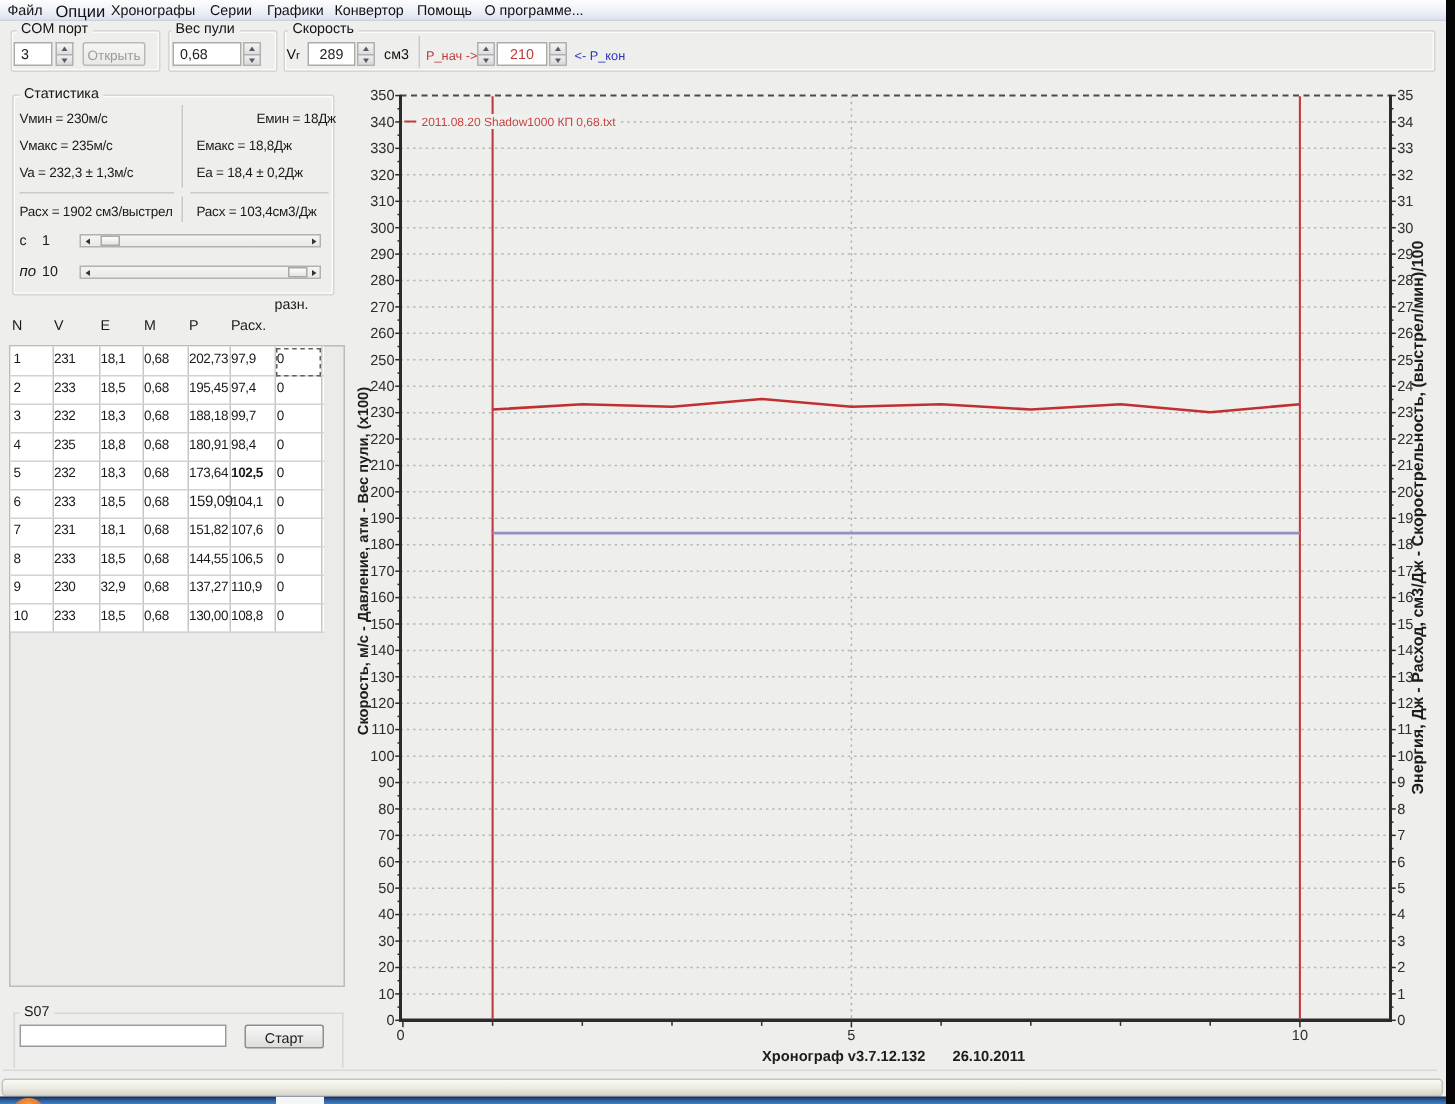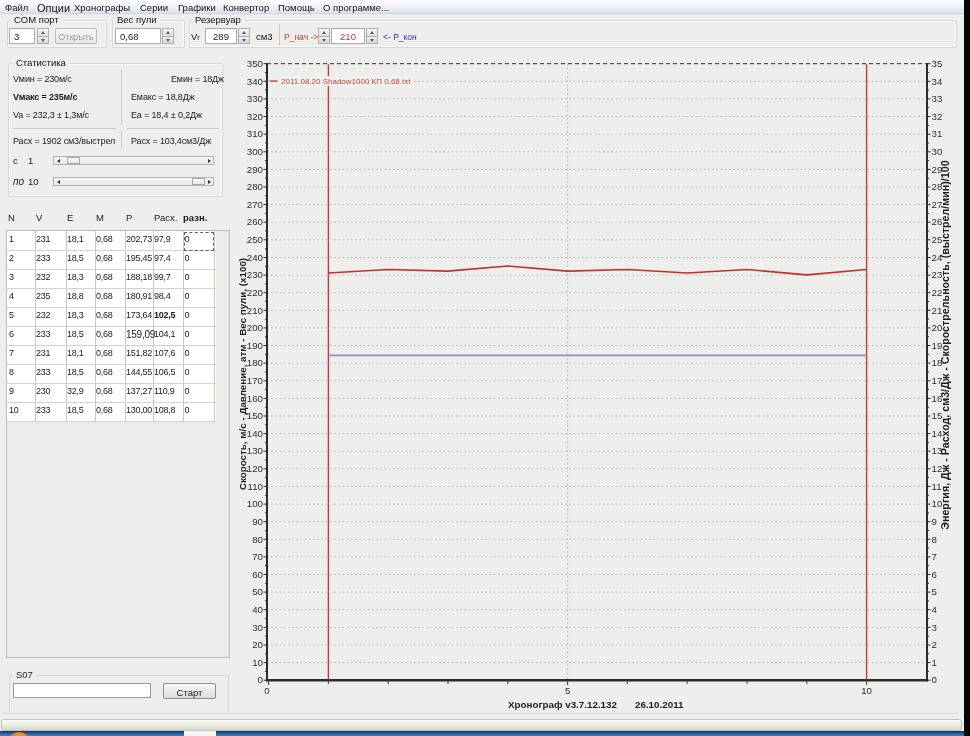--- a/index.html
+++ b/index.html
@@ -295,21 +295,21 @@
 <div style="position:absolute;left:140px;top:2px;font-size:9.5px;color:#121212;">Серии</div>
 <div style="position:absolute;left:178px;top:2px;font-size:9.5px;color:#121212;">Графики</div>
 <div style="position:absolute;left:223px;top:2px;font-size:9.5px;color:#121212;">Конвертор</div>
 <div style="position:absolute;left:278px;top:2px;font-size:9.5px;color:#121212;">Помощь</div>
 <div style="position:absolute;left:323px;top:2px;font-size:9.5px;color:#121212;">О программе...</div>
 <div style="position:absolute;left:7px;top:20px;width:100px;height:28px;border:1px solid #d6d6d4;border-radius:2px;box-shadow:inset 0 0 0 1px #fbfbfa;"></div>
 <div style="position:absolute;left:11px;top:14px;font-size:9.5px;color:#121212;background:#eeeeec;padding:0 3px;">COM порт</div>
 <div style="position:absolute;left:112px;top:20px;width:73px;height:28px;border:1px solid #d6d6d4;border-radius:2px;box-shadow:inset 0 0 0 1px #fbfbfa;"></div>
 <div style="position:absolute;left:114px;top:14px;font-size:9.5px;color:#121212;background:#eeeeec;padding:0 3px;">Вес пули</div>
 <div style="position:absolute;left:189px;top:20px;width:768px;height:28px;border:1px solid #d6d6d4;border-radius:2px;box-shadow:inset 0 0 0 1px #fbfbfa;"></div>
-<div style="position:absolute;left:192px;top:14px;font-size:9.5px;color:#121212;background:#eeeeec;padding:0 3px;">Резервуар</div>
+<div style="position:absolute;left:192px;top:14px;font-size:9.5px;color:#121212;background:#eeeeec;padding:0 3px;">Скорость</div>
 <div style="position:absolute;left:9px;top:28px;width:26px;height:16px;background:#fff;border:1px solid #ababab;font-size:9.5px;color:#1a1a1a;padding:2px 4px 0 4px;text-align:left;">3</div>
 <div style="position:absolute;left:37px;top:28px;width:12px;height:8px;background:linear-gradient(#f5f5f5,#dedede);border:1px solid #b0b0b0;border-bottom:none;">
       <div style="width:0;height:0;border-left:2.5px solid transparent;border-right:2.5px solid transparent;border-bottom:3px solid #5a5a66;margin:2px auto 0;"></div>
     </div>
 <div style="position:absolute;left:37px;top:36px;width:12px;height:8px;background:linear-gradient(#f0f0f0,#d8d8d8);border:1px solid #b0b0b0;">
       <div style="width:0;height:0;border-left:2.5px solid transparent;border-right:2.5px solid transparent;border-top:3px solid #5a5a66;margin:2px auto 0;"></div>
     </div>
 <div style="position:absolute;left:55px;top:28px;width:42px;height:16px;border:1px solid #b9b9b9;border-radius:2px;background:linear-gradient(#f6f6f6,#e9e9e7);font-size:9px;color:#9b9b9b;text-align:center;padding-top:2.5px;">Открыть</div>
 <div style="position:absolute;left:115px;top:28px;width:46px;height:16px;background:#fff;border:1px solid #ababab;font-size:9.5px;color:#1a1a1a;padding:2px 4px 0 4px;text-align:left;">0,68</div>
 <div style="position:absolute;left:162px;top:28px;width:12px;height:8px;background:linear-gradient(#f5f5f5,#dedede);border:1px solid #b0b0b0;border-bottom:none;">
@@ -339,21 +339,21 @@
 <div style="position:absolute;left:366px;top:28px;width:12px;height:8px;background:linear-gradient(#f5f5f5,#dedede);border:1px solid #b0b0b0;border-bottom:none;">
       <div style="width:0;height:0;border-left:2.5px solid transparent;border-right:2.5px solid transparent;border-bottom:3px solid #5a5a66;margin:2px auto 0;"></div>
     </div>
 <div style="position:absolute;left:366px;top:36px;width:12px;height:8px;background:linear-gradient(#f0f0f0,#d8d8d8);border:1px solid #b0b0b0;">
       <div style="width:0;height:0;border-left:2.5px solid transparent;border-right:2.5px solid transparent;border-top:3px solid #5a5a66;margin:2px auto 0;"></div>
     </div>
 <div style="position:absolute;left:383px;top:31.5px;font-size:8.5px;color:#2b35c0;">&lt;- P_кон</div>
 <div style="position:absolute;left:8px;top:63px;width:215px;height:134px;border:1px solid #d6d6d4;border-radius:2px;box-shadow:inset 0 0 0 1px #fbfbfa;"></div>
 <div style="position:absolute;left:13px;top:57px;font-size:9.5px;color:#121212;background:#eeeeec;padding:0 3px;">Статистика</div>
 <div style="position:absolute;left:13px;top:74px;font-size:9px;letter-spacing:-0.15px;color:#1a1a1a;">Vмин = 230м/с</div>
-<div style="position:absolute;left:13px;top:92px;font-size:9px;letter-spacing:-0.15px;color:#1a1a1a;font-weight:bold;">Vмакс = 235м/с</div>
+<div style="position:absolute;left:13px;top:92px;font-size:9px;letter-spacing:-0.15px;color:#1a1a1a;">Vмакс = 235м/с</div>
 <div style="position:absolute;left:13px;top:110px;font-size:9px;letter-spacing:-0.15px;color:#1a1a1a;">Va = 232,3 ± 1,3м/с</div>
 <div style="position:absolute;left:131px;top:74px;font-size:9px;letter-spacing:-0.15px;color:#1a1a1a;padding-left:40px;">Емин = 18Дж</div>
 <div style="position:absolute;left:131px;top:92px;font-size:9px;letter-spacing:-0.15px;color:#1a1a1a;">Емакс = 18,8Дж</div>
 <div style="position:absolute;left:131px;top:110px;font-size:9px;letter-spacing:-0.15px;color:#1a1a1a;">Еа = 18,4 ± 0,2Дж</div>
 <div style="position:absolute;left:13px;top:136px;font-size:9px;letter-spacing:-0.15px;color:#1a1a1a;">Расх = 1902 см3/выстрел</div>
 <div style="position:absolute;left:131px;top:136px;font-size:9px;letter-spacing:-0.15px;color:#1a1a1a;text-align:right;">Расх = 103,4см3/Дж</div>
 <div style="position:absolute;left:121px;top:70px;width:1px;height:55px;background:#c9c9c7;"></div>
 <div style="position:absolute;left:121px;top:131px;width:1px;height:17px;background:#c9c9c7;"></div>
 <div style="position:absolute;left:13px;top:128px;width:103px;height:1px;background:#c9c9c7;"></div>
 <div style="position:absolute;left:127px;top:128px;width:92px;height:1px;background:#c9c9c7;"></div>
@@ -368,21 +368,21 @@
 <div style="position:absolute;left:53px;top:177px;width:161px;height:9px;border:1px solid #b2b2b0;background:linear-gradient(#f4f4f2,#e9e9e7);"></div>
 <div style="position:absolute;left:57px;top:179.5px;width:0;height:0;border-top:2px solid transparent;border-bottom:2px solid transparent;border-right:3px solid #333;"></div>
 <div style="position:absolute;left:208px;top:179.5px;width:0;height:0;border-top:2px solid transparent;border-bottom:2px solid transparent;border-left:3px solid #333;"></div>
 <div style="position:absolute;left:192px;top:178px;width:13px;height:7px;background:linear-gradient(#fdfdfc,#e4e4e2);border:1px solid #a9a9a7;"></div>
 <div style="position:absolute;left:8px;top:212px;font-size:9.5px;color:#1a1a1a;">N</div>
 <div style="position:absolute;left:36px;top:212px;font-size:9.5px;color:#1a1a1a;">V</div>
 <div style="position:absolute;left:67px;top:212px;font-size:9.5px;color:#1a1a1a;">E</div>
 <div style="position:absolute;left:96px;top:212px;font-size:9.5px;color:#1a1a1a;">M</div>
 <div style="position:absolute;left:126px;top:212px;font-size:9.5px;color:#1a1a1a;">P</div>
 <div style="position:absolute;left:154px;top:212px;font-size:9.5px;color:#1a1a1a;">Расх.</div>
-<div style="position:absolute;left:183px;top:212px;font-size:9.5px;color:#1a1a1a;font-weight:bold;">разн.</div>
+<div style="position:absolute;left:183px;top:198px;font-size:9.5px;color:#1a1a1a;">разн.</div>
 <div style="position:absolute;left:6px;top:230px;width:224px;height:428px;border:1px solid #bcbcba;background:#ebebe9;"></div>
 <div style="position:absolute;left:7px;top:231px;width:209px;height:190px;background:#ffffff;"></div>
 <div style="position:absolute;left:35px;top:231px;width:1px;height:190px;background:#c6c6c4;"></div>
 <div style="position:absolute;left:66px;top:231px;width:1px;height:190px;background:#c6c6c4;"></div>
 <div style="position:absolute;left:95px;top:231px;width:1px;height:190px;background:#c6c6c4;"></div>
 <div style="position:absolute;left:125px;top:231px;width:1px;height:190px;background:#c6c6c4;"></div>
 <div style="position:absolute;left:153px;top:231px;width:1px;height:190px;background:#c6c6c4;"></div>
 <div style="position:absolute;left:183px;top:231px;width:1px;height:190px;background:#c6c6c4;"></div>
 <div style="position:absolute;left:214px;top:231px;width:1px;height:190px;background:#c6c6c4;"></div>
 <div style="position:absolute;left:7px;top:250px;width:209px;height:1px;background:#d2d2d0;"></div>

